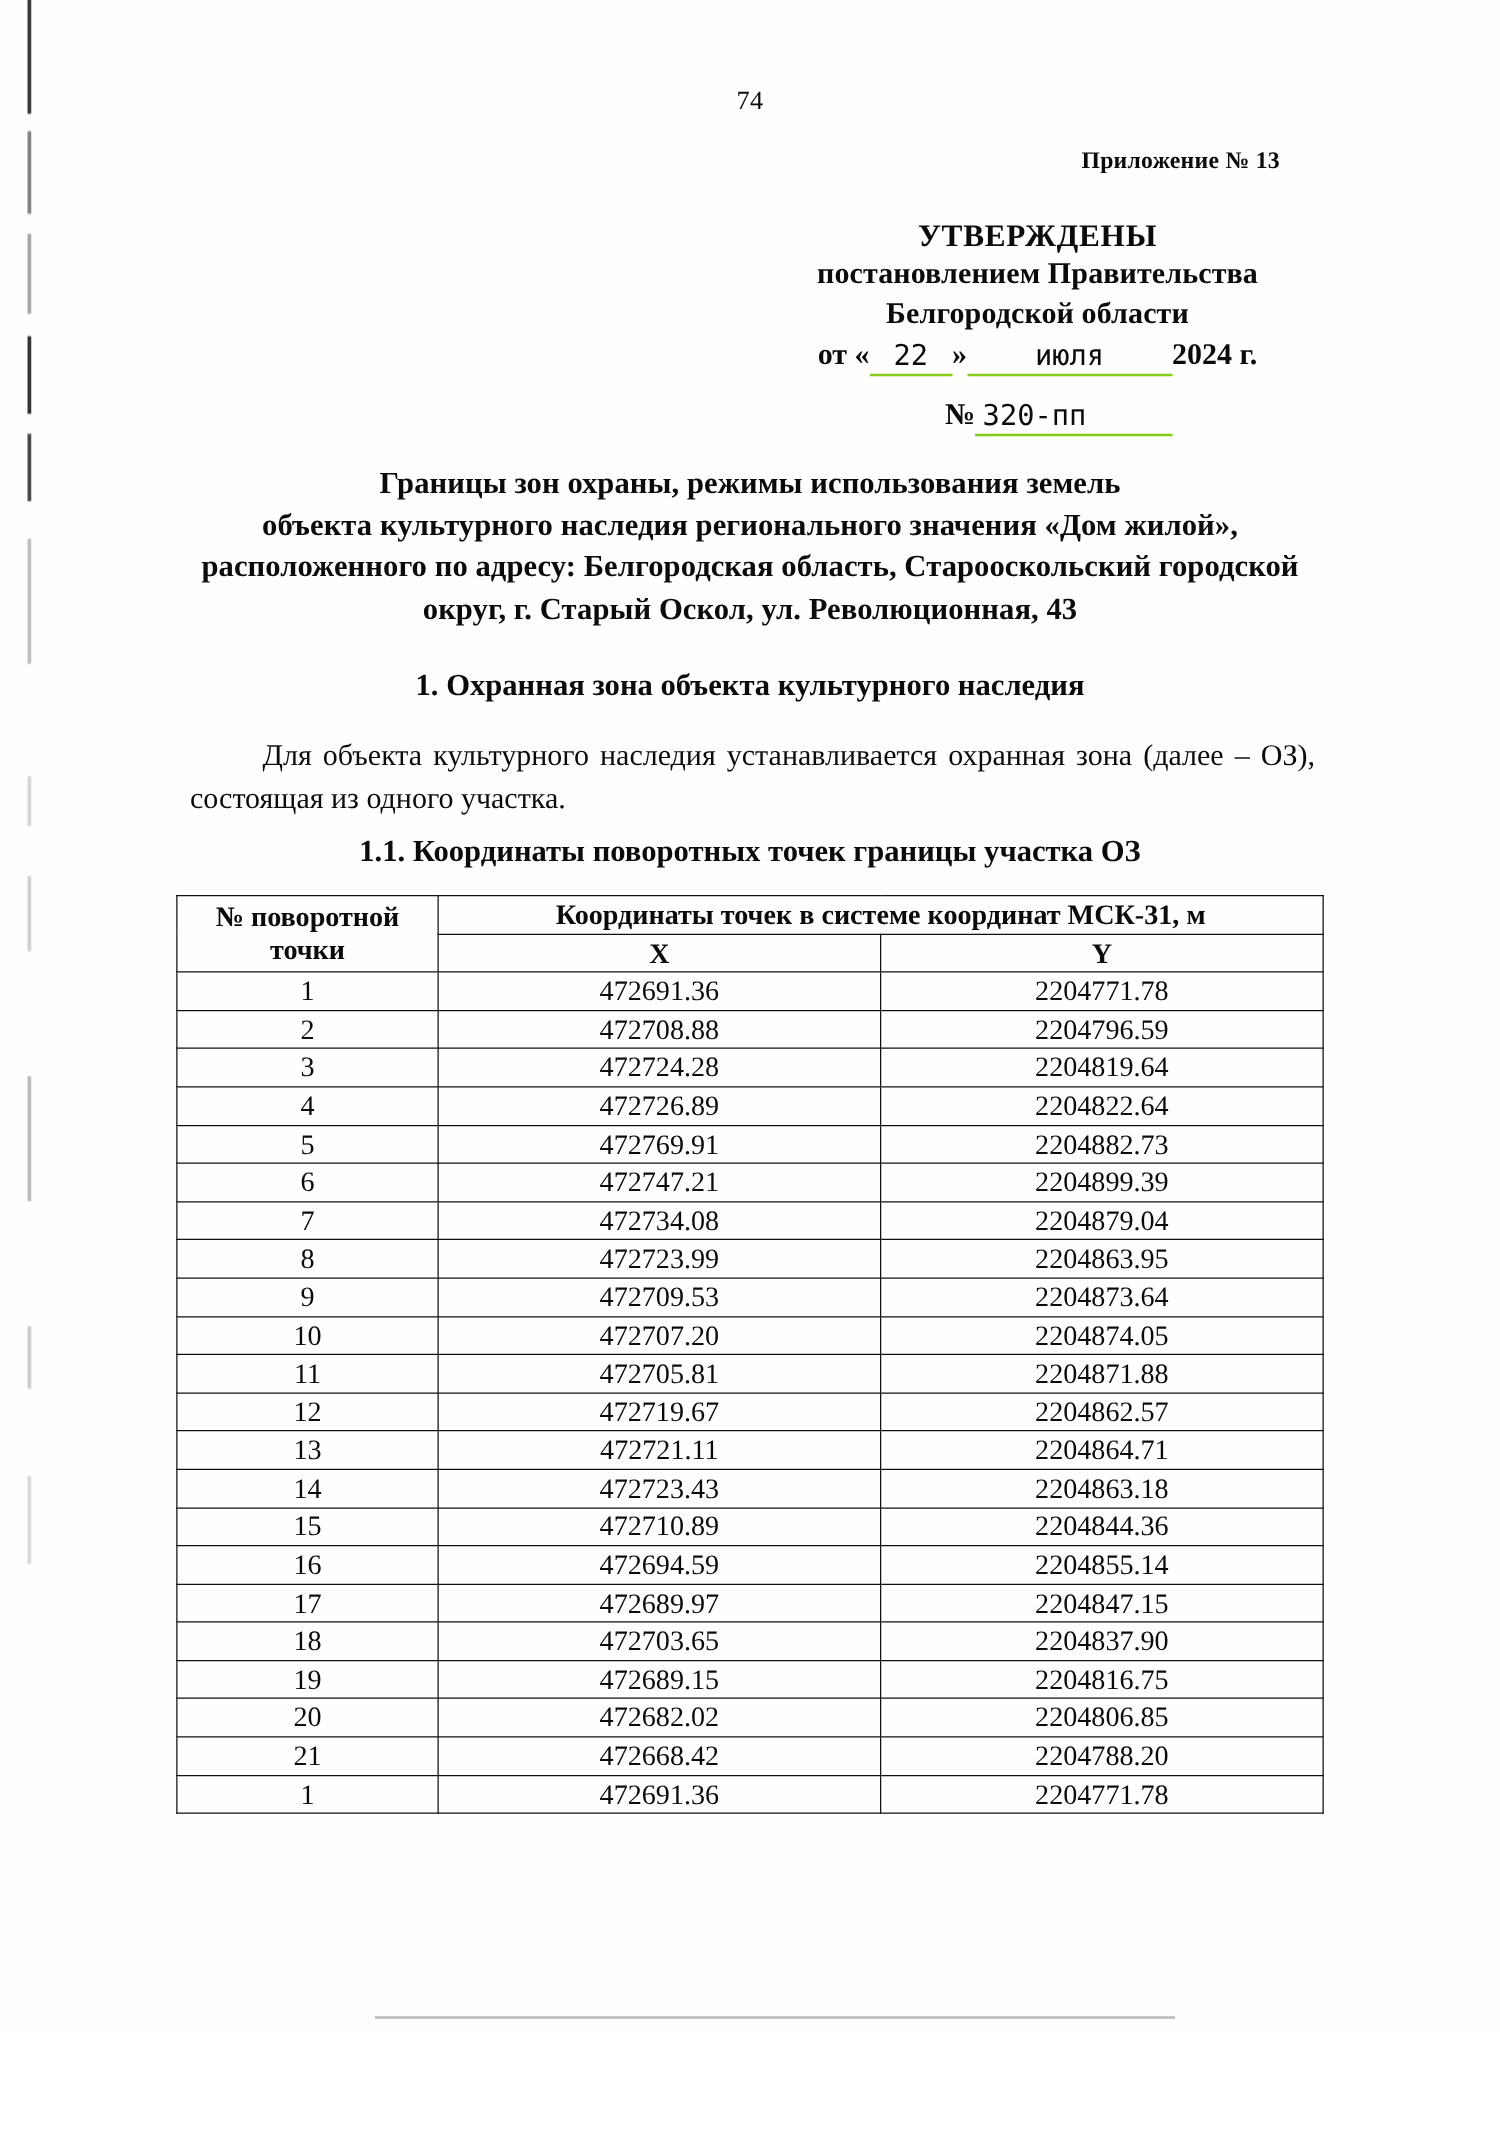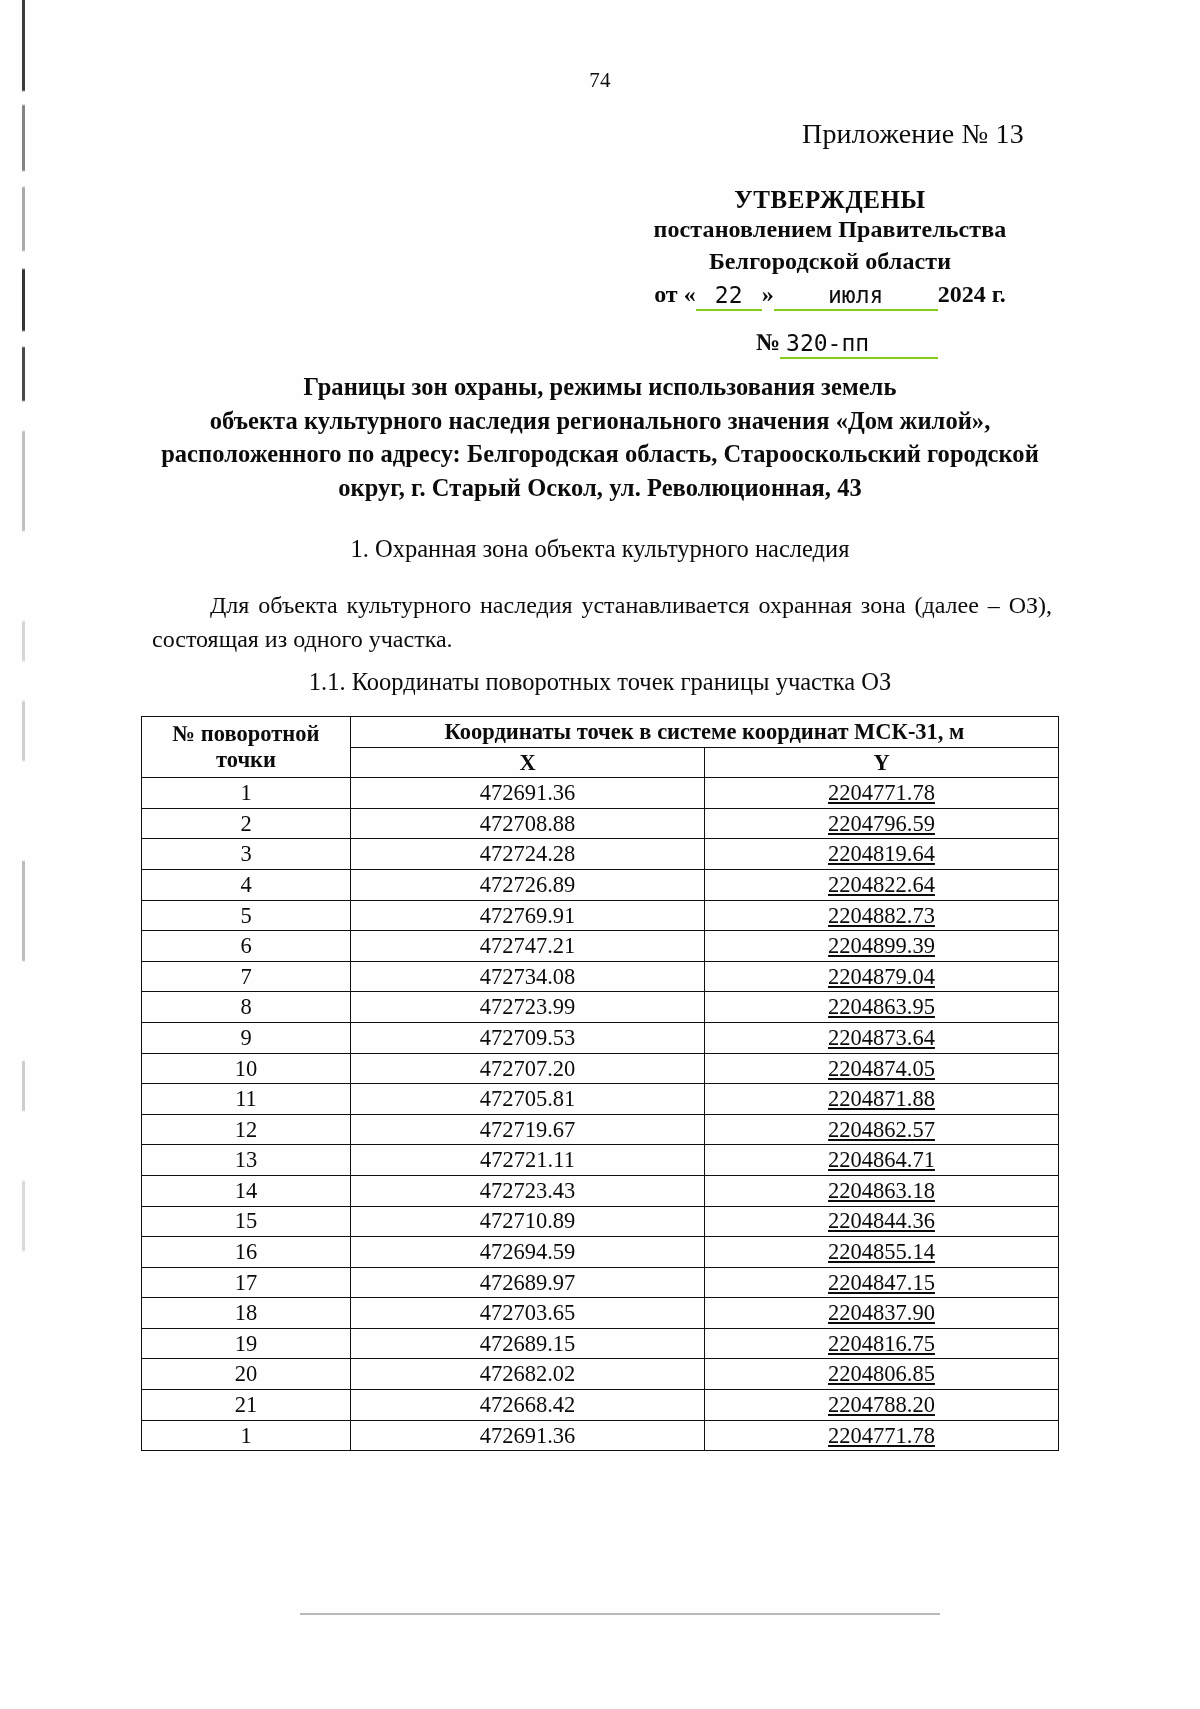--- a/index.html
+++ b/index.html
@@ -75,22 +75,22 @@
 
   
   .approval {
     position: absolute;
     top: 118px;
     left: 620px;
     width: 420px;
     text-align: center;
   }
   .appendix-line {
-    font-weight: normal;
-    font-size: 28px;
+    font-weight: bold;
+    font-size: 19px;
     text-align: right;
     padding-right: 16px;
     letter-spacing: .2px;
   }
   .approved-word {
     font-weight: bold;
     font-size: 25px;
     margin-top: 36px;
     letter-spacing: .6px;
   }
@@ -147,21 +147,21 @@
     letter-spacing: .05px;
   }
   .doc-title .tline { display: block; }
 
   
   .section-heading {
     position: absolute;
     left: 150px;
     width: 900px;
     text-align: center;
-    font-weight: normal;
+    font-weight: bold;
     font-size: 24.5px;
   }
   #heading-1 { top: 535px; }
   #heading-1-1 { top: 668px; }
 
   
   .body-par {
     position: absolute;
     top: 588px;
     left: 152px;
@@ -204,21 +204,21 @@
   .th-group {
     height: 30px;
     padding: 0 4px;
   }
   .th-numwrap {
     line-height: 1.18;
     padding: 2px 4px;
   }
   td.num-cell { width: 208px; }
   td.x-cell   { width: 355px; }
-  td.y-cell   { width: 355px; text-decoration: underline; }
+  td.y-cell   { width: 355px; }
 </style>
 </head>
 <body>
 
 <div class="page">
 
   <div class="scan-edge"></div>
   <div class="scan-bottom"></div>
 
   <div class="page-number">74</div>

